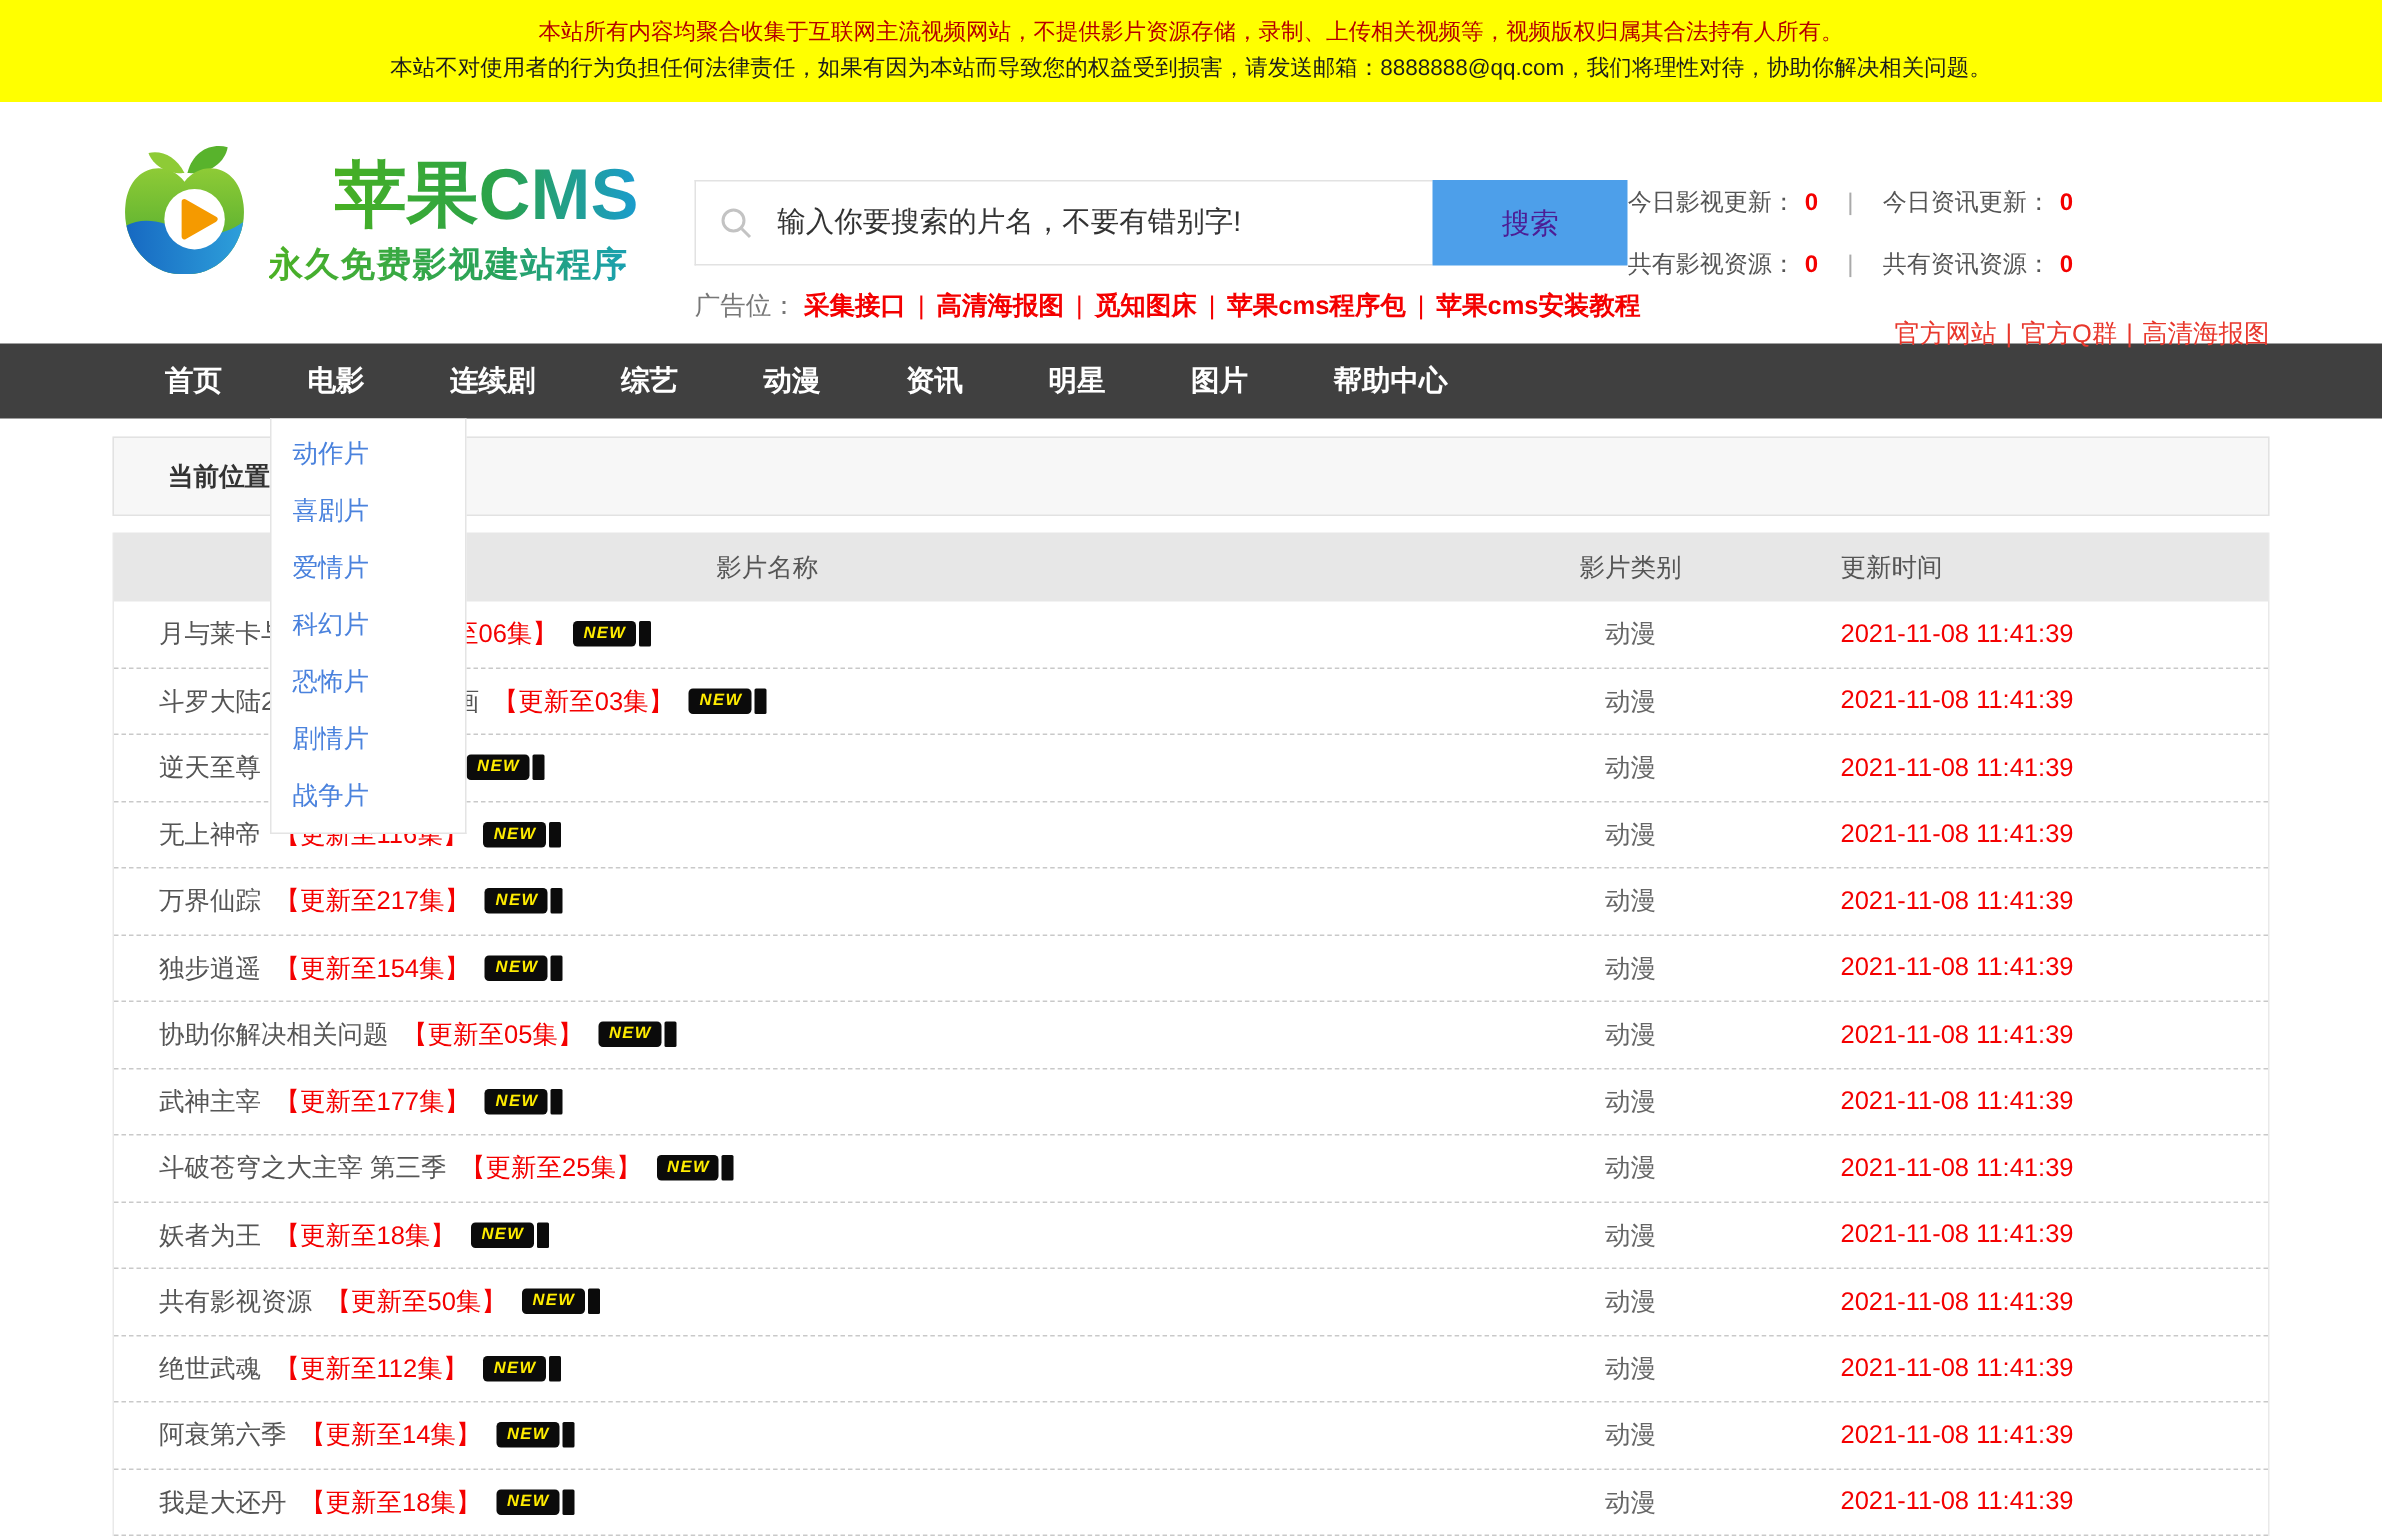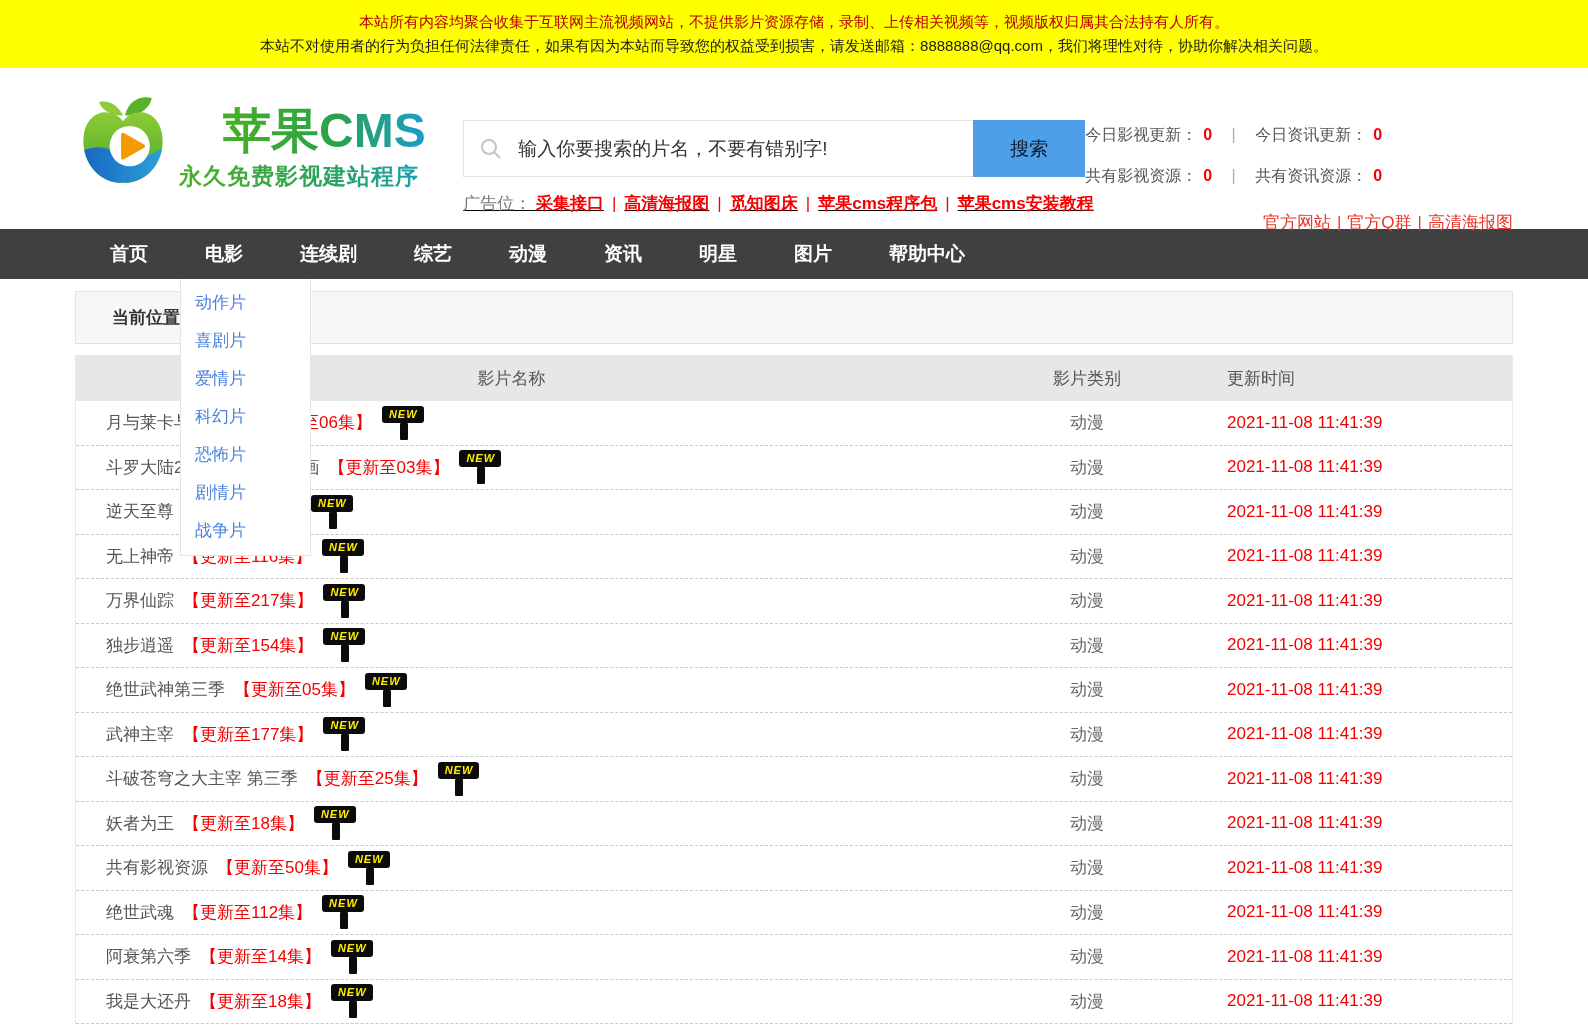--- a/index.html
+++ b/index.html
@@ -24,23 +24,23 @@
     background:linear-gradient(90deg,#4cb124 0%,#2aa35a 60%,#18a0b8 100%);
     -webkit-background-clip:text; background-clip:text; color:transparent; }
 
   .search-area { width:622px; margin-top:52px; }
   .search-box { position:relative; display:flex; height:57px; }
   .search-box input { flex:1; border:1px solid #e2e2e2; border-right:none; outline:none;
     padding:0 10px 0 54px; font-size:19px; color:#333; background:#fff;
     font-family:inherit; }
   .search-box input::placeholder { color:#333; opacity:1; }
   .search-icon { position:absolute; left:16px; top:17px; width:24px; height:24px; }
-  .search-btn { width:112px; background:#4d9fea; border:none; color:#0f172a; font-size:19px;
+  .search-btn { width:130px; background:#4d9fea; border:none; color:#4c1d95; font-size:19px;
     cursor:pointer; font-family:inherit; }
-  .ad-row { margin-top:15px; font-size:17px; white-space:nowrap;text-decoration:underline; }
+  .ad-row { margin-top:15px; font-size:17px; white-space:nowrap; }
   .ad-label { color:#777; }
   .ad-links .ad-link { color:#f40000; font-weight:bold; text-decoration:none; }
   .ad-links .sep { color:#f40000; margin:0 8px; }
 
   .stats { margin-left:auto; width:432px; margin-top:57px; font-size:16px; color:#555;
     white-space:nowrap; }
   .stats-row { margin-bottom:20px; }
   .stats-row .stat-val { color:#f40000; font-weight:bold; margin-left:6px; }
   .stats-row .sep { color:#aaa; margin:0 15px; }
   .stats-links { text-align:right; margin-top:24px; font-size:17px; }
@@ -70,21 +70,21 @@
     font-size:17px; color:#555; }
   .col-name { flex:1; }
   .thead .col-name { text-align:center; }
   .col-cat { width:280px; text-align:center; }
   .col-time { width:285px; }
   .trow { height:44.5px; display:flex; align-items:center;
     border-bottom:1px dashed #c9c9c9; }
   .trow .col-name { display:flex; align-items:center; padding-left:30px; }
   .title { color:#555; font-size:17px; text-decoration:none; cursor:pointer; }
   .update { color:#f40000; font-size:17px; margin-left:9px; }
-  .badge { display:inline-flex; align-items:center; margin-left:10px;flex-direction:column; }
+  .badge { display:inline-flex; align-items:center; margin-left:10px; }
   .badge-text { background:#0b0b0b; color:#ffec00; font-size:11px; font-weight:bold;
     font-style:italic; line-height:13px; padding:2px 6px 2px 7px; border-radius:3px;
     letter-spacing:1px; }
   .badge-tab { width:8px; height:17px; background:#0b0b0b; margin-left:2px;
     border-radius:1px; }
   .trow .col-cat { color:#666; font-size:17px; }
   .trow .col-time { color:#f40000; font-size:17px; }
 </style>
 </head>
 <body>
@@ -271,21 +271,21 @@
               <span class="badge-text">NEW</span>
               <span class="badge-tab"></span>
             </span>
           </div>
           <div class="col-cat">动漫</div>
           <div class="col-time">2021-11-08 11:41:39</div>
         </div>
 
         <div class="trow">
           <div class="col-name">
-            <a class="title">绝世武神第三季</a>
+            <a class="title">协助你解决相关问题</a>
             <span class="update">【更新至05集】</span>
             <span class="badge">
               <span class="badge-text">NEW</span>
               <span class="badge-tab"></span>
             </span>
           </div>
           <div class="col-cat">动漫</div>
           <div class="col-time">2021-11-08 11:41:39</div>
         </div>
 

